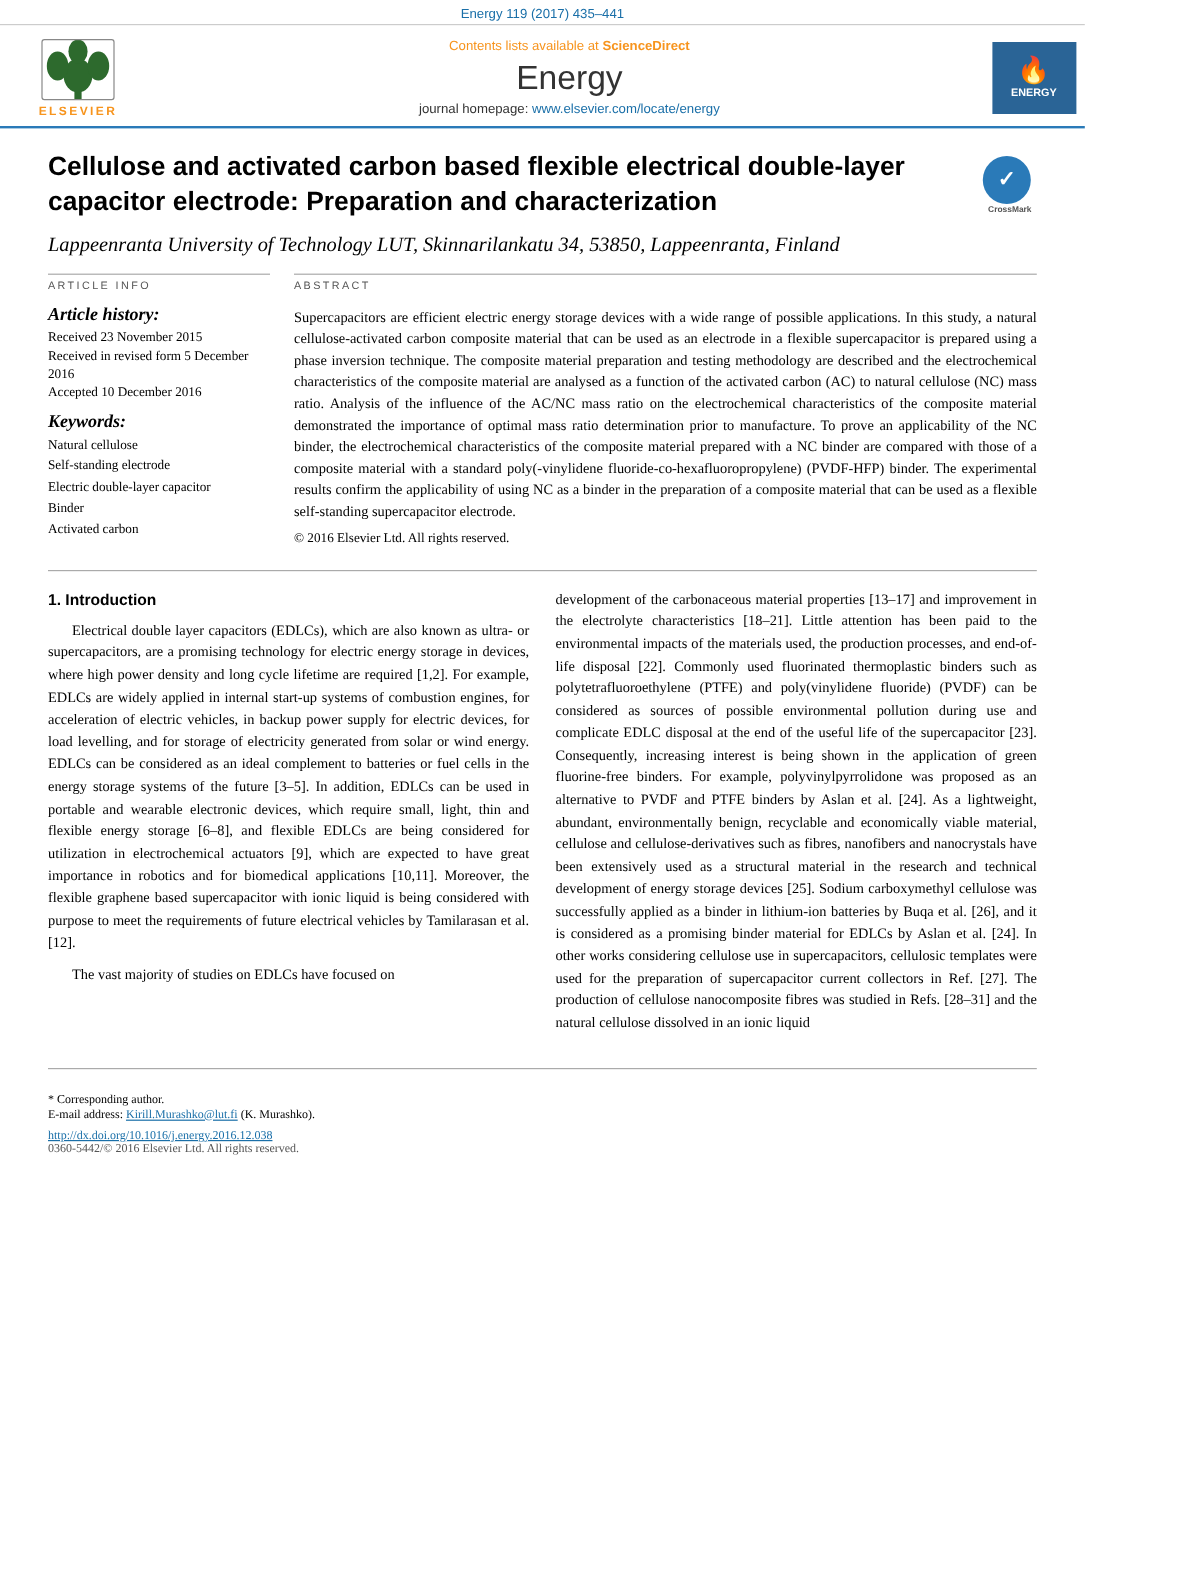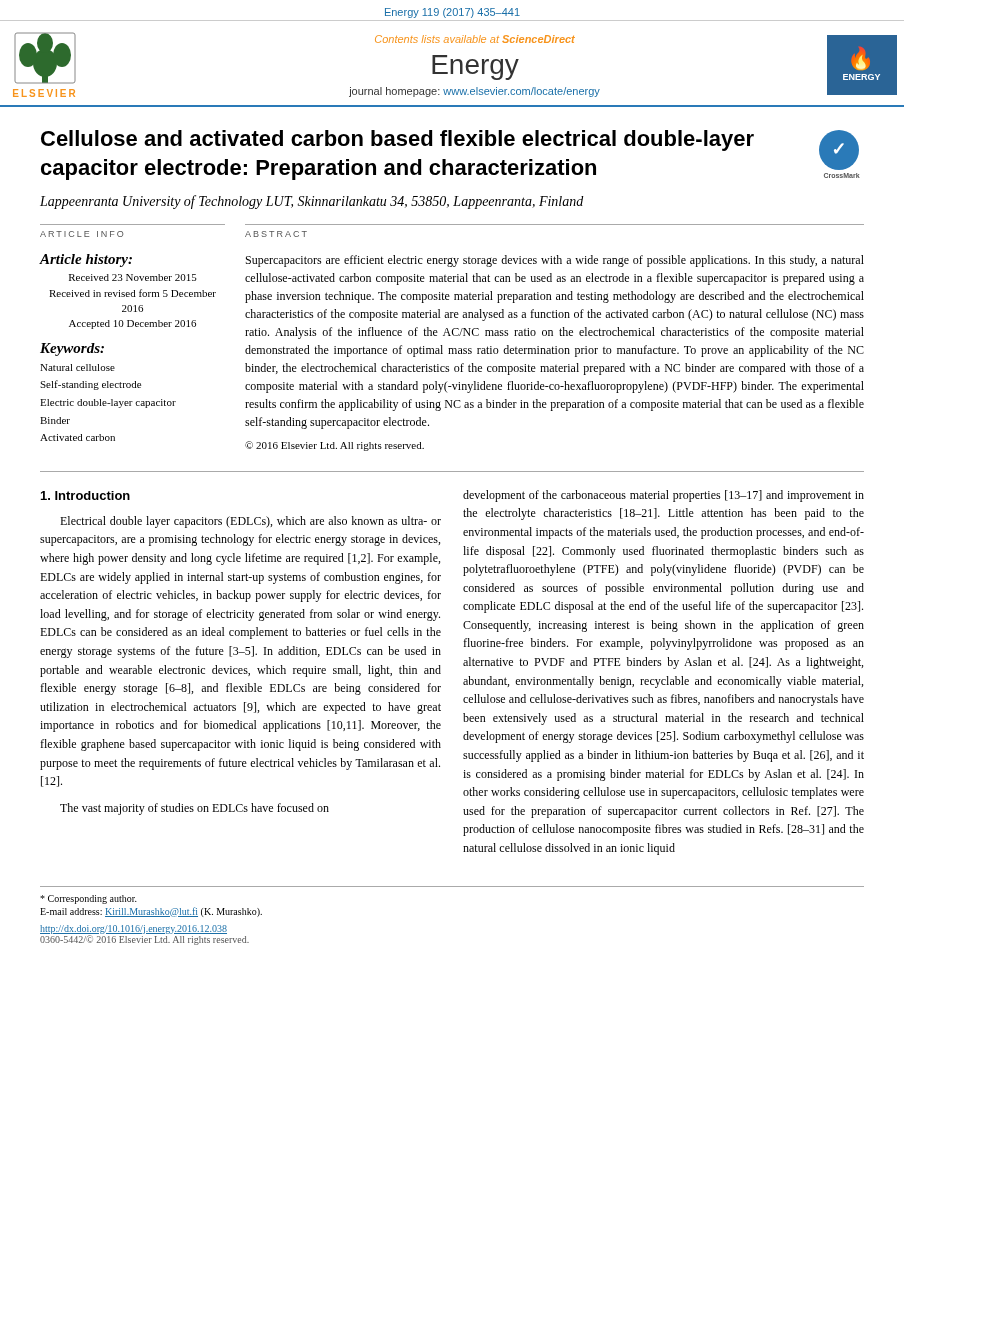--- a/index.html
+++ b/index.html
@@ -34,20 +34,21 @@
       display: flex;
       align-items: stretch;
       border-bottom: 2px solid #2a7ab8;
       padding: 10px 0 6px 0;
     }
 
     .journal-header-left {
       width: 130px;
       display: flex;
       align-items: center;
+      justify-content: center;
       padding: 0 10px;
     }
 
     .elsevier-logo {
       display: flex;
       flex-direction: column;
       align-items: center;
     }
 
     .elsevier-tree {
@@ -70,21 +71,20 @@
       flex-direction: column;
       align-items: center;
       justify-content: center;
     }
 
     .sciencedirect-link {
       font-size: 11px;
       font-family: Arial, sans-serif;
       color: #333;
       margin-bottom: 4px;
-      font-style: italic;
     }
 
     .sciencedirect-link span {
       color: #f7941d;
     }
 
     .journal-name-header {
       font-size: 28px;
       font-family: Arial, sans-serif;
       color: #333;
@@ -178,21 +178,21 @@
 
     
     .authors {
       font-size: 13.5px;
       margin-bottom: 4px;
       color: #000;
     }
 
     .affiliation {
       font-style: italic;
-      font-size: 14px;
+      font-size: 17px;
       color: #000;
       margin-bottom: 14px;
     }
 
     
     .two-col-layout {
       display: flex;
       gap: 20px;
       margin-bottom: 16px;
     }
@@ -226,21 +226,20 @@
       font-style: italic;
       font-size: 15px;
       font-weight: bold;
       color: #000;
       margin-bottom: 2px;
     }
 
     .article-info-content {
       font-size: 11px;
       line-height: 1.4;
-      text-align: center;
     }
 
     .keywords-list {
       font-size: 11px;
       line-height: 1.6;
     }
 
     .abstract-text {
       font-size: 12px;
       line-height: 1.5;
@@ -288,21 +287,21 @@
     }
 
     .body-paragraph.no-indent {
       text-indent: 0;
     }
 
     
     .footer-area {
       border-top: 1px solid #aaa;
       margin-top: 20px;
-      padding-top: 6px;
+      padding-top: 20px;
       font-size: 10px;
       color: #000;
     }
 
     .footnote-line {
       font-size: 10px;
       margin-bottom: 2px;
     }
 
     .doi-line {

